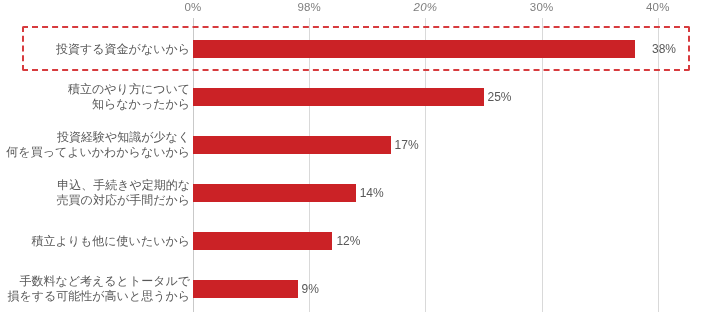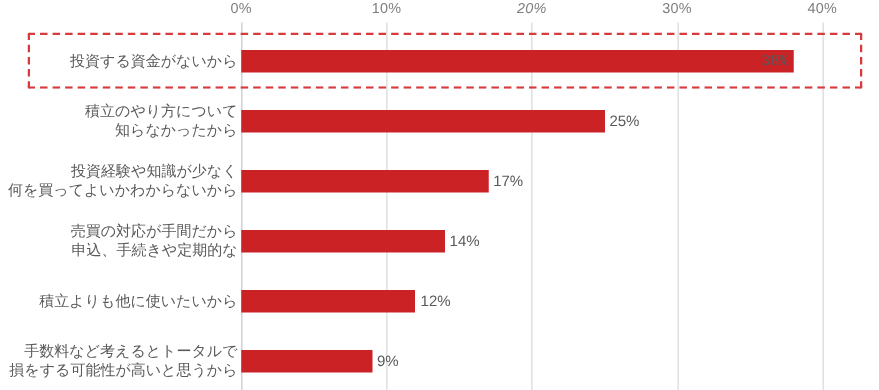--- a/index.html
+++ b/index.html
@@ -97,53 +97,53 @@
 
   <div id="gridlines">
       <div class="gridline axis-zero" style="left: 193px; top: 18px;"></div>
       <div class="gridline" style="left: 309.2px; top: 18px;"></div>
       <div class="gridline" style="left: 425.4px; top: 18px;"></div>
       <div class="gridline" style="left: 541.6px; top: 18px;"></div>
       <div class="gridline" style="left: 657.8px; top: 18px;"></div>
     </div>
   <div id="tick-labels">
       <div class="tick-label" style="left: 193px;">0%</div>
-      <div class="tick-label" style="left: 309.2px;">10%</div>
+      <div class="tick-label" style="left: 309.2px;">98%</div>
       <div class="tick-label" style="left: 425.4px; font-style: italic;">20%</div>
       <div class="tick-label" style="left: 541.6px;">30%</div>
       <div class="tick-label" style="left: 657.8px;">40%</div>
     </div>
   <div id="rows">
       <div class="row" style="top: 25px;">
         <div class="cat-label">
           <span>投資する資金がないから</span>
         </div>
         <div class="bar" style="left: 193px; width: 441.56px; background: rgb(203, 34, 38);"></div>
-        <div class="bar-value" style="left: 605px; font-family: Liberation Mono, monospace;">38%</div>
+        <div class="bar-value" style="left: 648px;">38%</div>
       </div>
       <div class="row" style="top: 73px; padding-left: 11px;">
         <div class="cat-label">
           <span>積立のやり方について</span>
           <span>知らなかったから</span>
         </div>
         <div class="bar" style="left: 193px; width: 290.5px; background: rgb(203, 34, 38);"></div>
         <div class="bar-value" style="left: 483.5px;">25%</div>
       </div>
       <div class="row" style="top: 121px;">
         <div class="cat-label">
           <span>投資経験や知識が少なく</span>
           <span>何を買ってよいかわからないから</span>
         </div>
         <div class="bar" style="left: 193px; width: 197.54px; background: rgb(203, 34, 38);"></div>
         <div class="bar-value" style="left: 390.54px; text-align: center;">17%</div>
       </div>
       <div class="row" style="top: 169px;">
         <div class="cat-label">
+          <span>申込、手続きや定期的な</span>
           <span>売買の対応が手間だから</span>
-          <span>申込、手続きや定期的な</span>
         </div>
         <div class="bar" style="left: 193px; width: 162.68px; background: rgb(203, 34, 38);"></div>
         <div class="bar-value" style="left: 355.68px;">14%</div>
       </div>
       <div class="row" style="top: 217px;">
         <div class="cat-label">
           <span>積立よりも他に使いたいから</span>
         </div>
         <div class="bar" style="left: 193px; width: 139.44px; background: rgb(203, 34, 38);"></div>
         <div class="bar-value" style="left: 332.44px;">12%</div>

